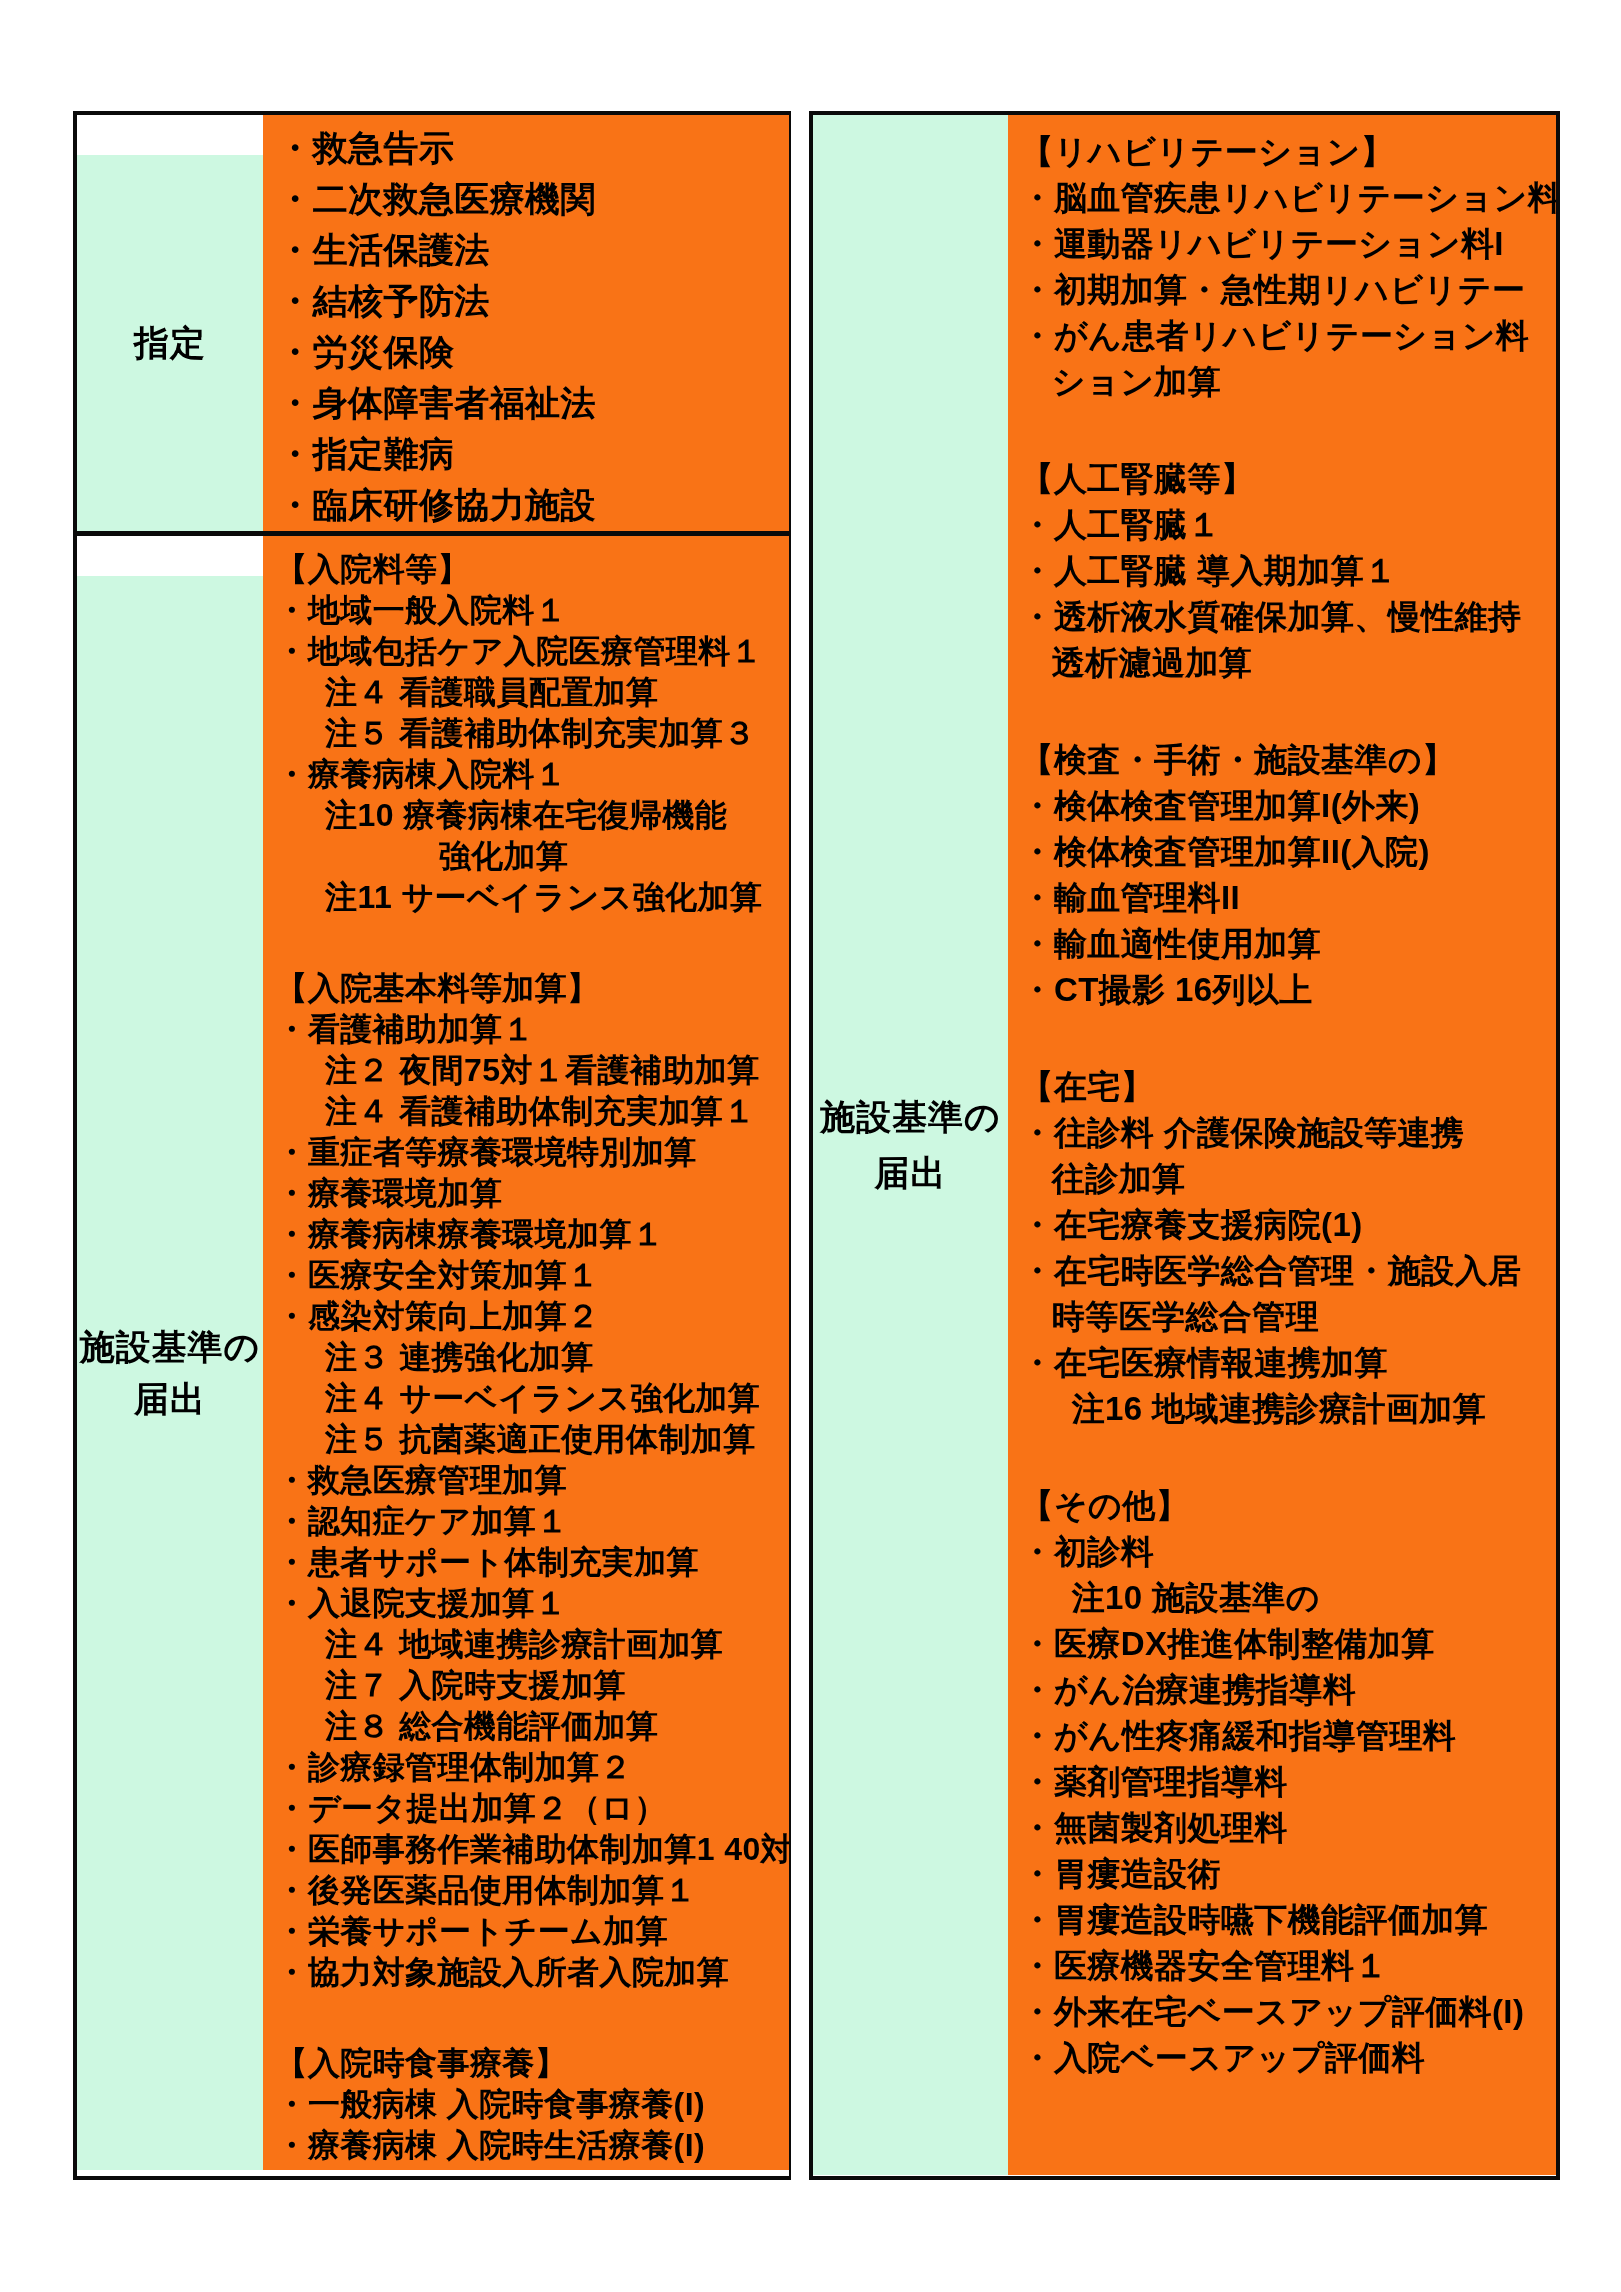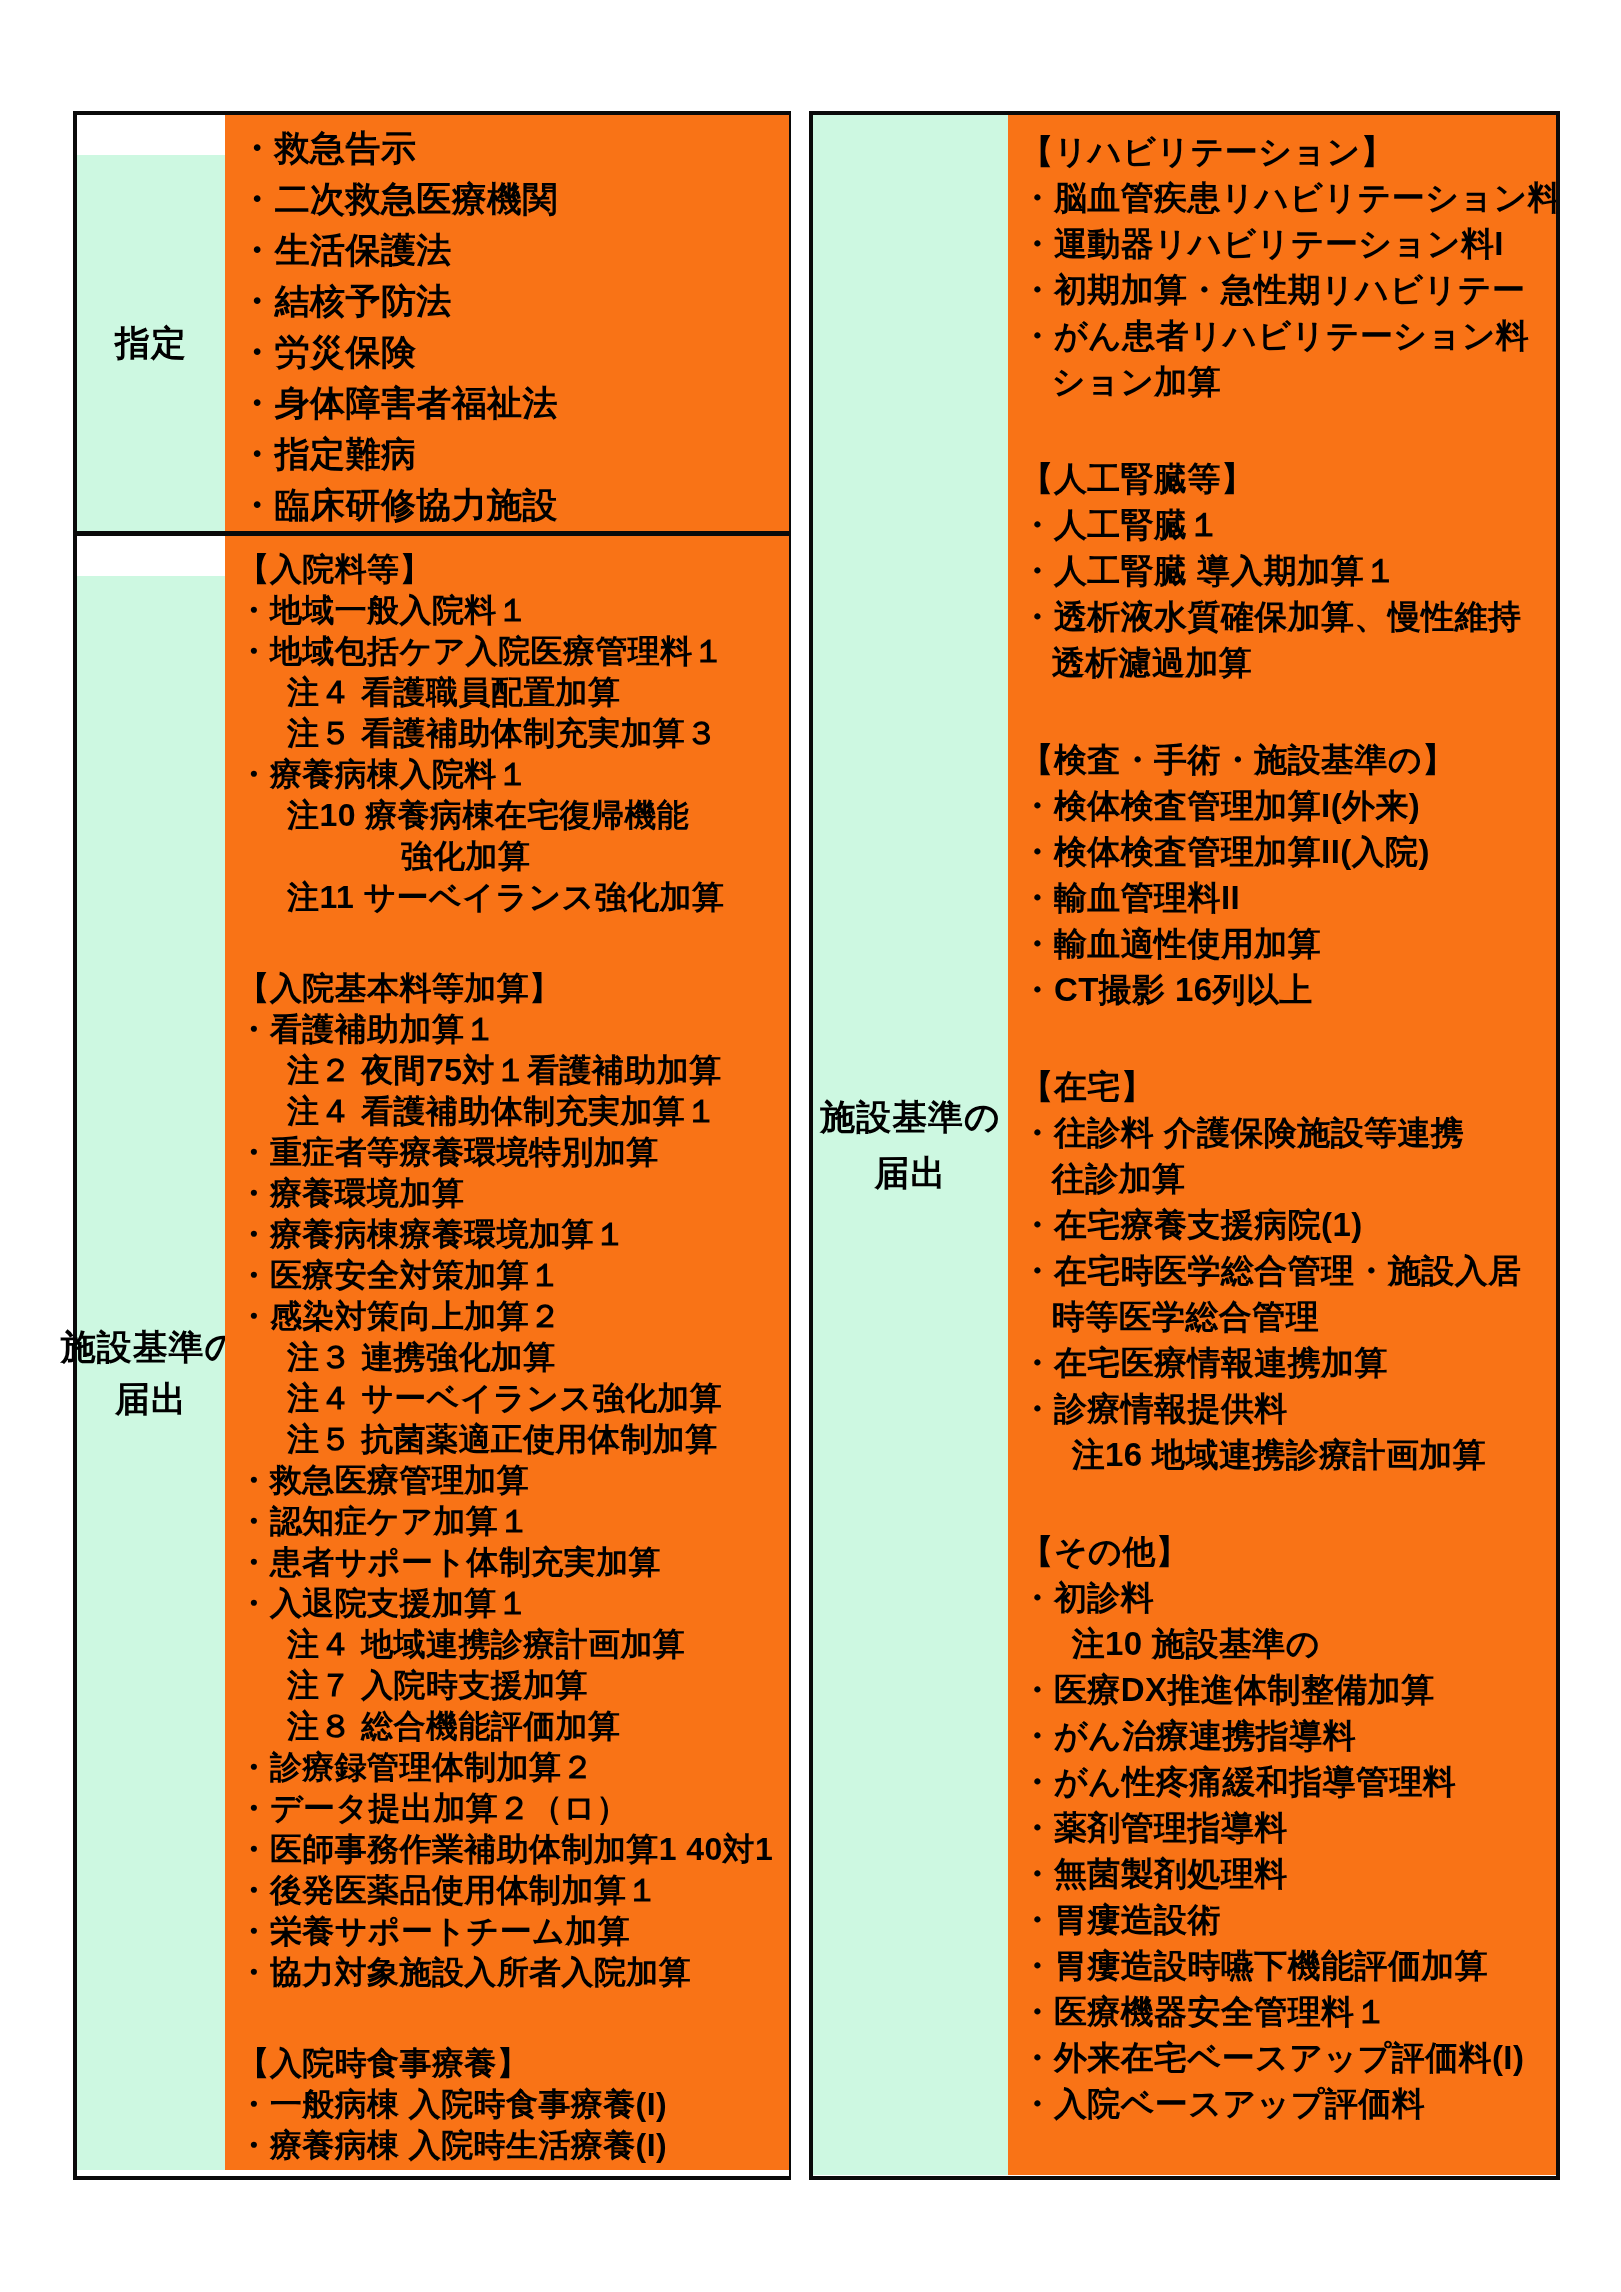--- a/index.html
+++ b/index.html
@@ -18,21 +18,21 @@
   .row{display:flex;box-sizing:border-box;}
   .row-1{height:421px;border-bottom:5.4px solid #0a0a0a;}
   .row-2{height:1634px;}
   .row-full{height:2060px;}
 
   .labelcell{
     flex-shrink:0;background:var(--green,#cdf8e1);
     display:flex;flex-direction:column;align-items:center;justify-content:center;
     text-align:center;
   }
-  .tbl-left .labelcell{width:148px;margin-top:40px;}
+  .tbl-left .labelcell{width:186px;margin-top:40px;}
   .tbl-right .labelcell{width:195px;}
   .label-line{font-size:35px;line-height:52px;letter-spacing:0.9px;white-space:nowrap;}
   .tbl-right .label-line{line-height:56px;}
 
   .content{flex:1 1 auto;box-sizing:border-box;background:#f97316;overflow:hidden;}
   .content-r1{padding:7.2px 0 0 14.3px;--lh:51px;--fs:35px;--blank:25px;}
   .content-l2{padding:12.5px 0 0 12.5px;--lh:41px;--fs:32px;--blank:50px;}
   .content-rt{padding:14.3px 0 0 12.5px;--lh:46px;--fs:33px;--blank:51px;}
 
   .ln{
@@ -143,21 +143,20 @@
           <div class="ln ln-i">・輸血適性使用加算</div>
           <div class="ln ln-i">・CT撮影 16列以上</div>
           <div class="ln ln-b"></div>
           <div class="ln ln-h">【在宅】</div>
           <div class="ln ln-i">・往診料 介護保険施設等連携</div>
           <div class="ln ln-c">往診加算</div>
           <div class="ln ln-i">・在宅療養支援病院(1)</div>
           <div class="ln ln-i">・在宅時医学総合管理・施設入居</div>
           <div class="ln ln-c">時等医学総合管理</div>
           <div class="ln ln-i">・在宅医療情報連携加算</div>
-          <div class="ln ln-i">・診療情報提供料</div>
           <div class="ln ln-n">注16 地域連携診療計画加算</div>
           <div class="ln ln-b"></div>
           <div class="ln ln-h">【その他】</div>
           <div class="ln ln-i">・初診料</div>
           <div class="ln ln-n">注10 施設基準の</div>
           <div class="ln ln-i">・医療DX推進体制整備加算</div>
           <div class="ln ln-i">・がん治療連携指導料</div>
           <div class="ln ln-i">・がん性疼痛緩和指導管理料</div>
           <div class="ln ln-i">・薬剤管理指導料</div>
           <div class="ln ln-i">・無菌製剤処理料</div>

